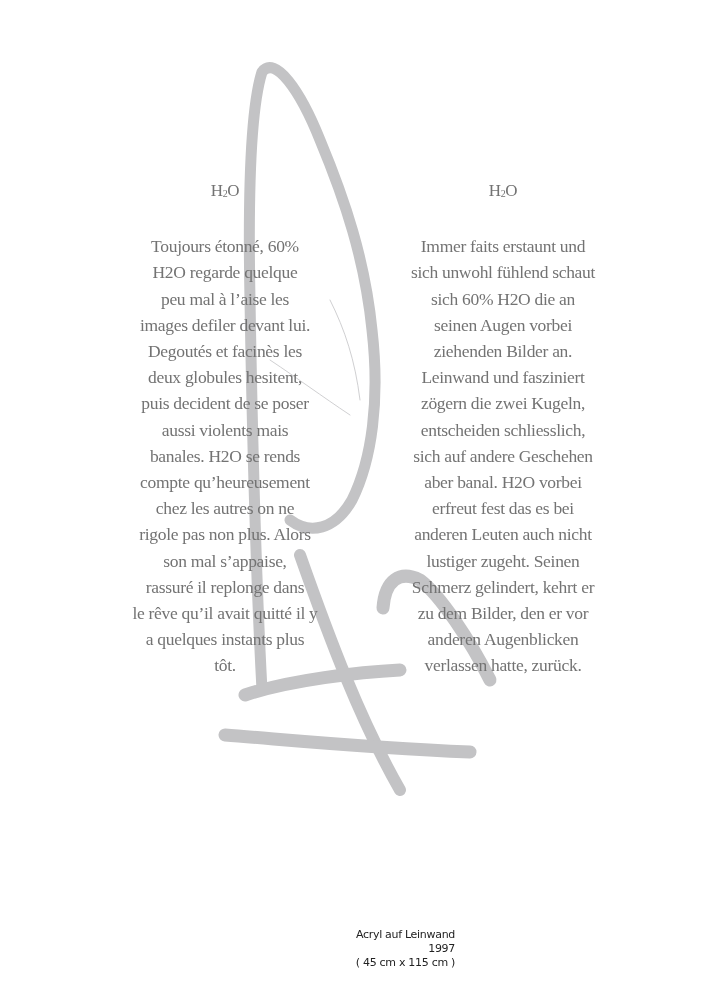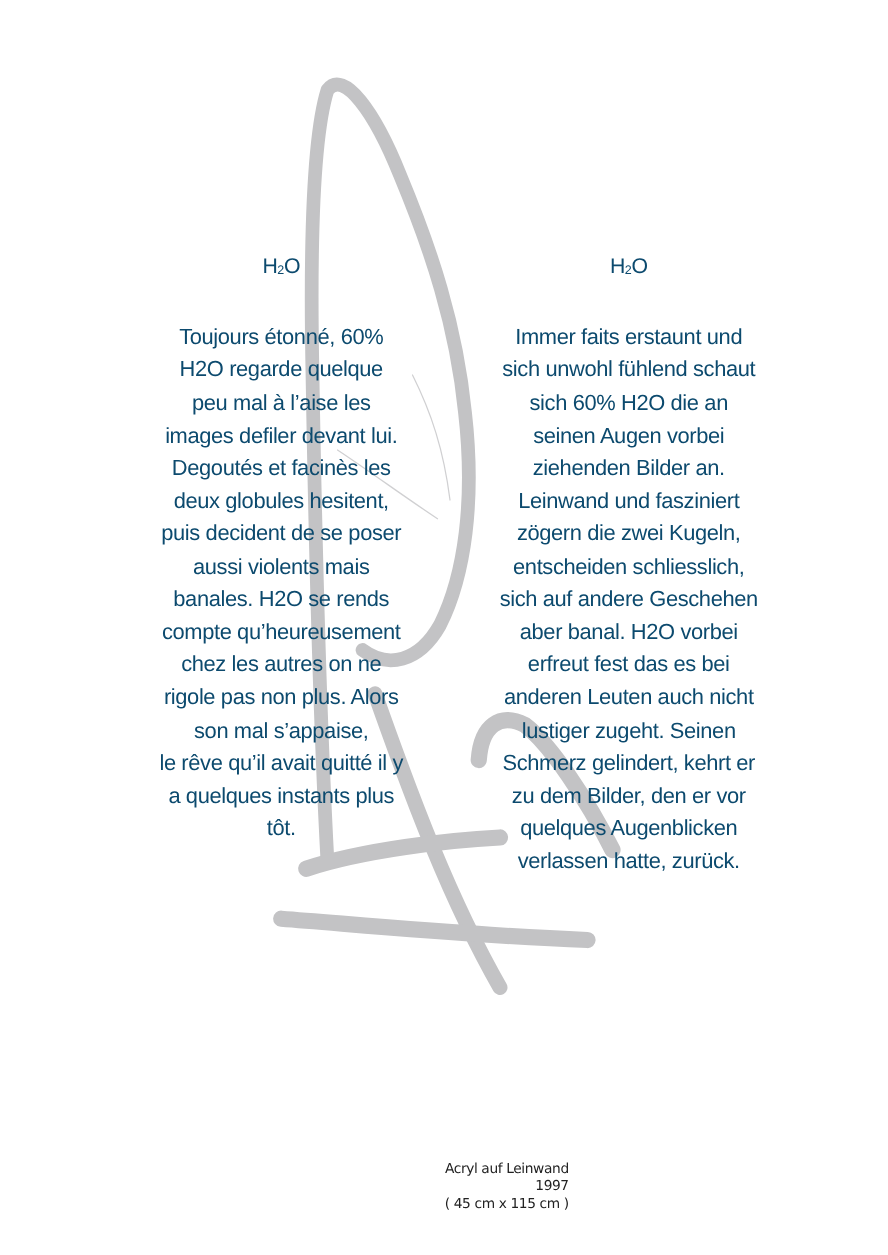--- a/index.html
+++ b/index.html
@@ -1,24 +1,24 @@
 <!DOCTYPE html>
 <html><head>
   <meta charset="utf-8">
   <style>
     html, body { margin: 0; padding: 0; background: #ffffff; }
     body { width: 710px; height: 1004px; position: relative; overflow: hidden; }
     .brush { position: absolute; left: 0; top: 0; width: 710px; height: 1004px; }
     .col {
       position: absolute;
-      top: 200px;
-      font-family: Liberation Sans, sans-serif;
+      top: 178px;
+      font-family: Liberation Serif, serif;
       font-size: 17.5px;
       line-height: 26.2px;
-      color: #0c4a6e;
+      color: #737373;
       text-align: center;
       letter-spacing: -0.3px;
     }
     .col.left { left: 100px; width: 250px; }
     .col.right { left: 365px; width: 276px; }
     .col .title { font-size: 17px; margin-bottom: 26px; }
     .col .title sub { font-size: 10px; vertical-align: -1px; }
     .col .line { display: block; white-space: nowrap; }
     .caption {
       position: absolute;
@@ -61,20 +61,21 @@
   <span class="line">images defiler devant lui.</span>
   <span class="line">Degoutés et facinès les</span>
   <span class="line">deux globules hesitent,</span>
   <span class="line">puis decident de se poser</span>
   <span class="line">aussi violents mais</span>
   <span class="line">banales. H2O se rends</span>
   <span class="line">compte qu’heureusement</span>
   <span class="line">chez les autres on ne</span>
   <span class="line">rigole pas non plus. Alors</span>
   <span class="line">son mal s’appaise,</span>
+  <span class="line">rassuré il replonge dans</span>
   <span class="line">le rêve qu’il avait quitté il y</span>
   <span class="line">a quelques instants plus</span>
   <span class="line">tôt.</span>
 </div>
 
 <div class="col right">
   <div class="title"><span>H</span><sub>2</sub><span>O</span></div>
   <span class="line">Immer faits erstaunt und</span>
   <span class="line">sich unwohl fühlend schaut</span>
   <span class="line">sich 60% H2O  die an</span>
@@ -83,21 +84,21 @@
   <span class="line">Leinwand und fasziniert</span>
   <span class="line">zögern die zwei Kugeln,</span>
   <span class="line">entscheiden  schliesslich,</span>
   <span class="line">sich auf andere Geschehen</span>
   <span class="line">aber banal. H2O vorbei</span>
   <span class="line">erfreut fest das es bei</span>
   <span class="line">anderen Leuten auch nicht</span>
   <span class="line">lustiger zugeht. Seinen</span>
   <span class="line">Schmerz gelindert, kehrt er</span>
   <span class="line">zu dem Bilder, den er vor</span>
-  <span class="line">quelques Augenblicken</span>
+  <span class="line">anderen Augenblicken</span>
   <span class="line">verlassen hatte, zurück.</span>
 </div>
 
 <div class="caption">
   <span>Acryl auf Leinwand</span>
   <span>1997</span>
   <span>( 45 cm x 115 cm )</span>
 </div>
 
 </body></html>

